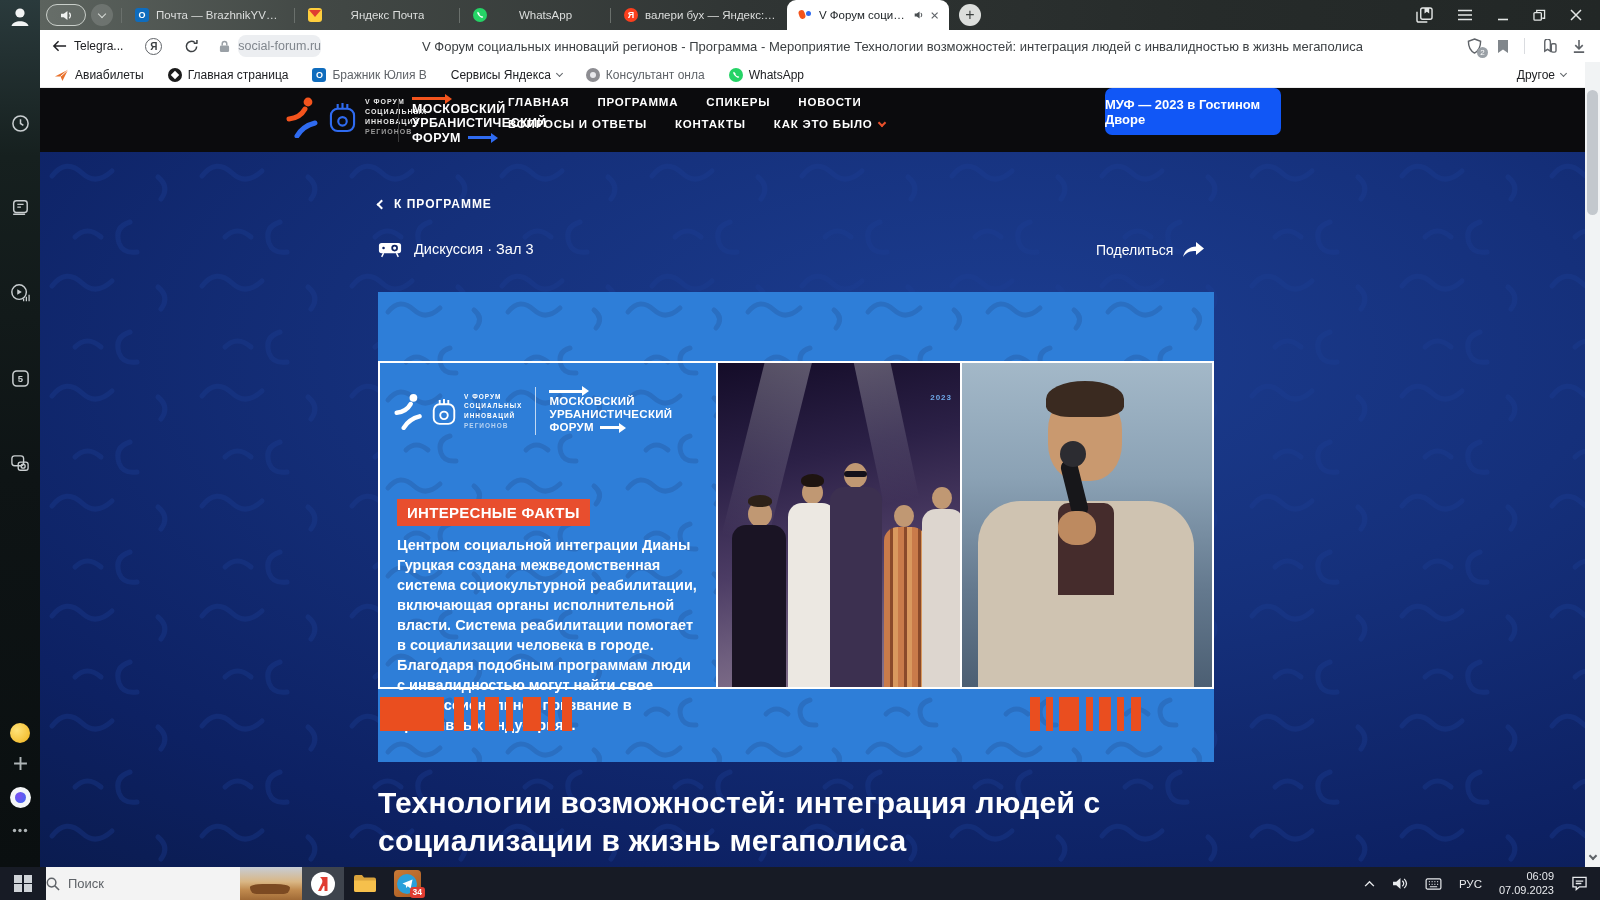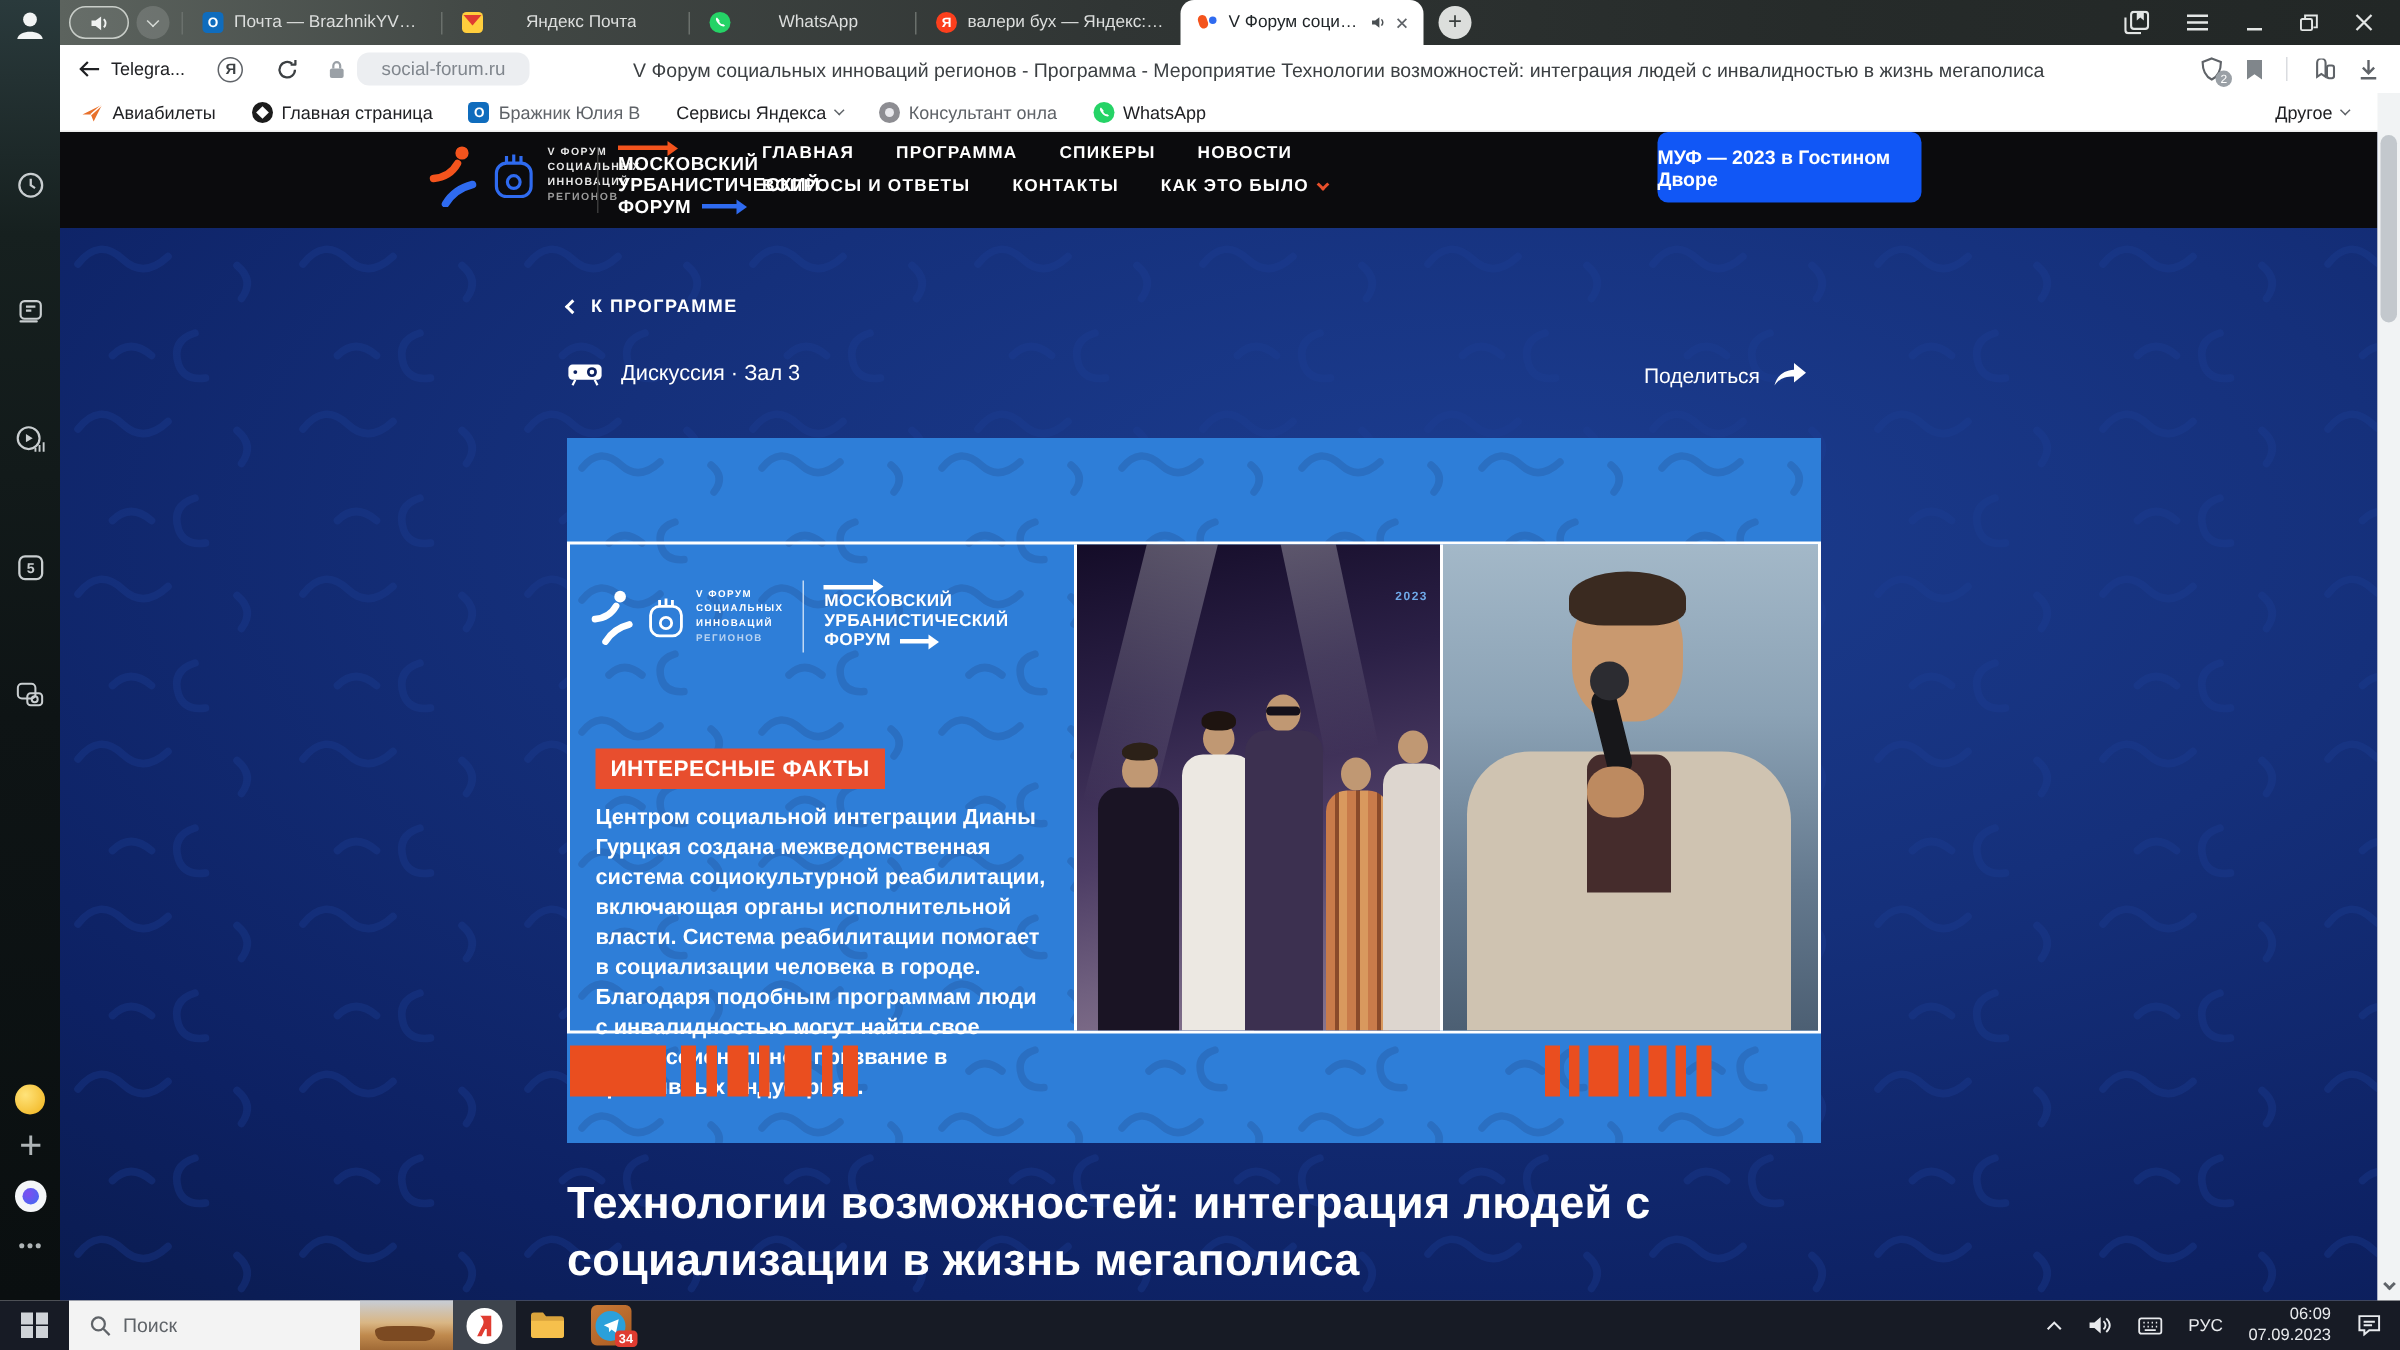--- a/index.html
+++ b/index.html
@@ -30,21 +30,21 @@
     display:flex; align-items:center; justify-content:center; margin-left:10px; }
   .win-controls { margin-left:auto; display:flex; align-items:center; gap:24px; padding-right:18px; color:#e3e6e5; }
 
   
   .addressbar { position:absolute; left:40px; top:30px; right:0; height:32px; background:#fff; display:flex; align-items:center; padding-left:12px; }
   .back-cluster { display:flex; align-items:center; gap:7px; color:#202124; font-size:12px; }
   .round-y { width:17px; height:17px; border:1.6px solid #5f6368; border-radius:50%; color:#3c4043; font-size:10px; font-weight:bold;
     display:flex; align-items:center; justify-content:center; margin-left:22px; }
   .reload { margin-left:20px; font-size:15px; color:#3c4043; }
   .lock { margin-left:20px; color:#9aa0a6; }
-  .url-pill { margin-left:8px; background:#eceef1; border-radius:8px; padding:4px 16px; font-size:12.5px; color:#80868d; }
+  .url-pill { margin-left:8px; background:#eceef1; border-radius:8px; padding:4px 0; font-size:12.5px; color:#80868d; }
   .page-title-bar { position:absolute; left:320px; right:175px; text-align:center; font-size:13px; color:#3c4043;
     white-space:nowrap; overflow:hidden; text-overflow:ellipsis; }
   .addr-right { position:absolute; right:14px; display:flex; align-items:center; gap:15px; color:#5f6368; }
   .shield-wrap { position:relative; }
   .badge2 { position:absolute; right:-6px; bottom:-4px; background:#9aa0a6; color:#fff; font-size:8px; border-radius:50%;
     width:11px; height:11px; display:flex; align-items:center; justify-content:center; }
   .addr-div { width:1px; height:16px; background:#dadce0; }
 
   
   .bookmarksbar { position:absolute; left:40px; top:62px; right:0; height:26px; background:#fff; border-bottom:1px solid #ececec;
@@ -116,21 +116,21 @@
   .scrollbar { position:absolute; right:0; top:62px; width:15px; bottom:33px; background:#f1f3f4; z-index:45; }
   .scroll-thumb { position:absolute; left:2px; right:2px; top:28px; height:125px; background:#c3c8cd; border-radius:6px; }
   .scroll-dn { position:absolute; left:0; right:0; bottom:2px; height:15px; display:flex; align-items:center; justify-content:center; }
   .chev-sb { width:6px; height:6px; border-right:2px solid #5f6368; border-bottom:2px solid #5f6368; transform:rotate(45deg); margin-top:-3px; }
 
   
   .taskbar { position:absolute; left:0; bottom:0; width:1600px; height:33px; background:#171b25; display:flex; align-items:center; z-index:50; }
   .start { width:46px; height:33px; display:flex; align-items:center; justify-content:center; }
   .win-logo { display:grid; grid-template-columns:8px 8px; grid-template-rows:8px 8px; gap:1.5px; }
   .win-logo div { background:#cfd3d8; }
-  .tb-search { width:256px; height:33px; background:#f3f3f3; display:flex; align-items:center; gap:8px; padding-left:14px; position:relative; overflow:hidden; }
+  .tb-search { width:256px; height:33px; background:#f3f3f3; display:flex; align-items:center; gap:8px; padding-left:0; position:relative; overflow:hidden; }
   .tb-search .ph { color:#5f6368; font-size:13px; }
   .tb-img { position:absolute; right:0; top:0; width:62px; height:33px; background:linear-gradient(180deg,#c7cdd6 0%,#d9b684 45%,#c08a4e 70%,#a06a36 100%); }
   .tb-img::after { content:""; position:absolute; left:10px; bottom:6px; width:40px; height:10px; background:#7c4a22; border-radius:50% 60% 10px 10px; }
   .tb-app { width:42px; height:33px; display:flex; align-items:center; justify-content:center; position:relative; }
   .tb-app.active-app { background:#3e444d; }
   .tg-badge { position:absolute; right:3px; bottom:2px; background:#e03c31; color:#fff; font-size:8.5px; font-weight:bold;
     padding:1px 3px; border-radius:3px; line-height:1.1; }
   .tray { margin-left:auto; display:flex; align-items:center; gap:17px; padding-right:12px; color:#e8eaed; }
   .tray-clock { text-align:right; font-size:11px; line-height:1.25; }
   svg { display:block; }

